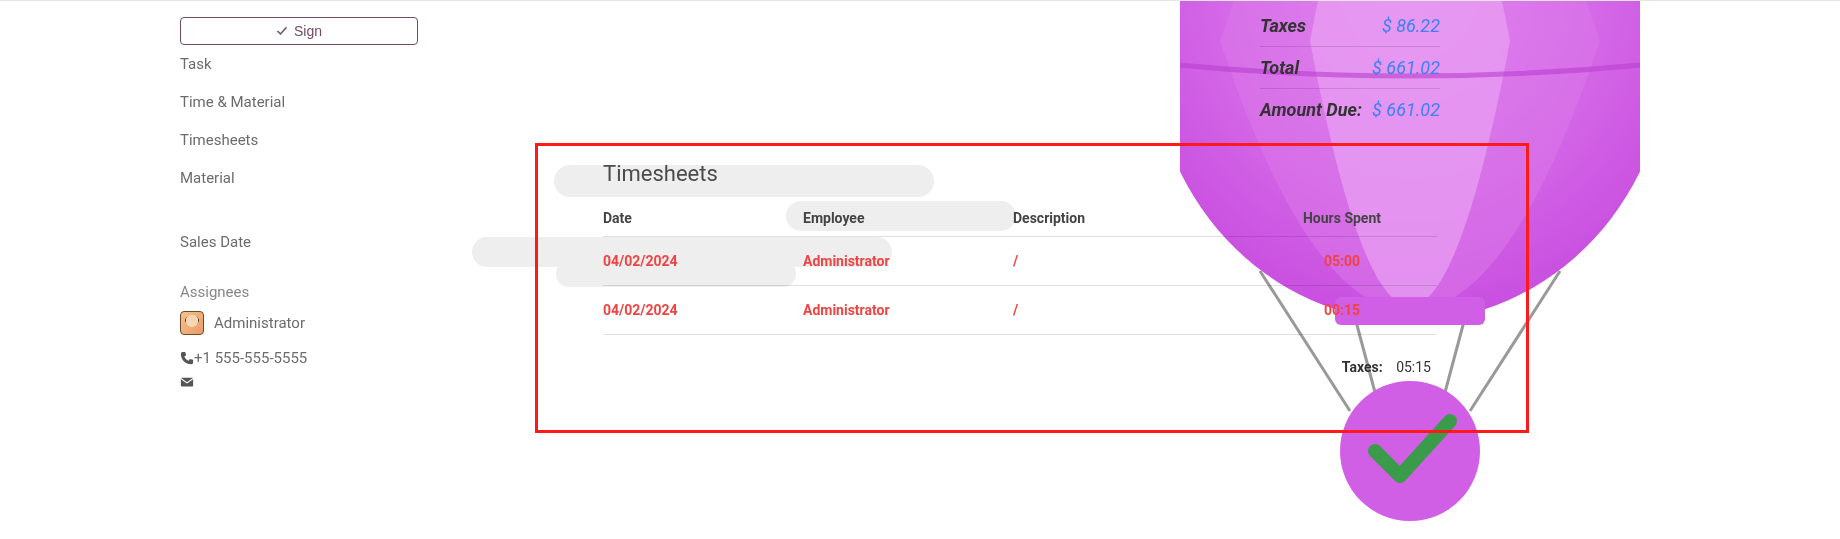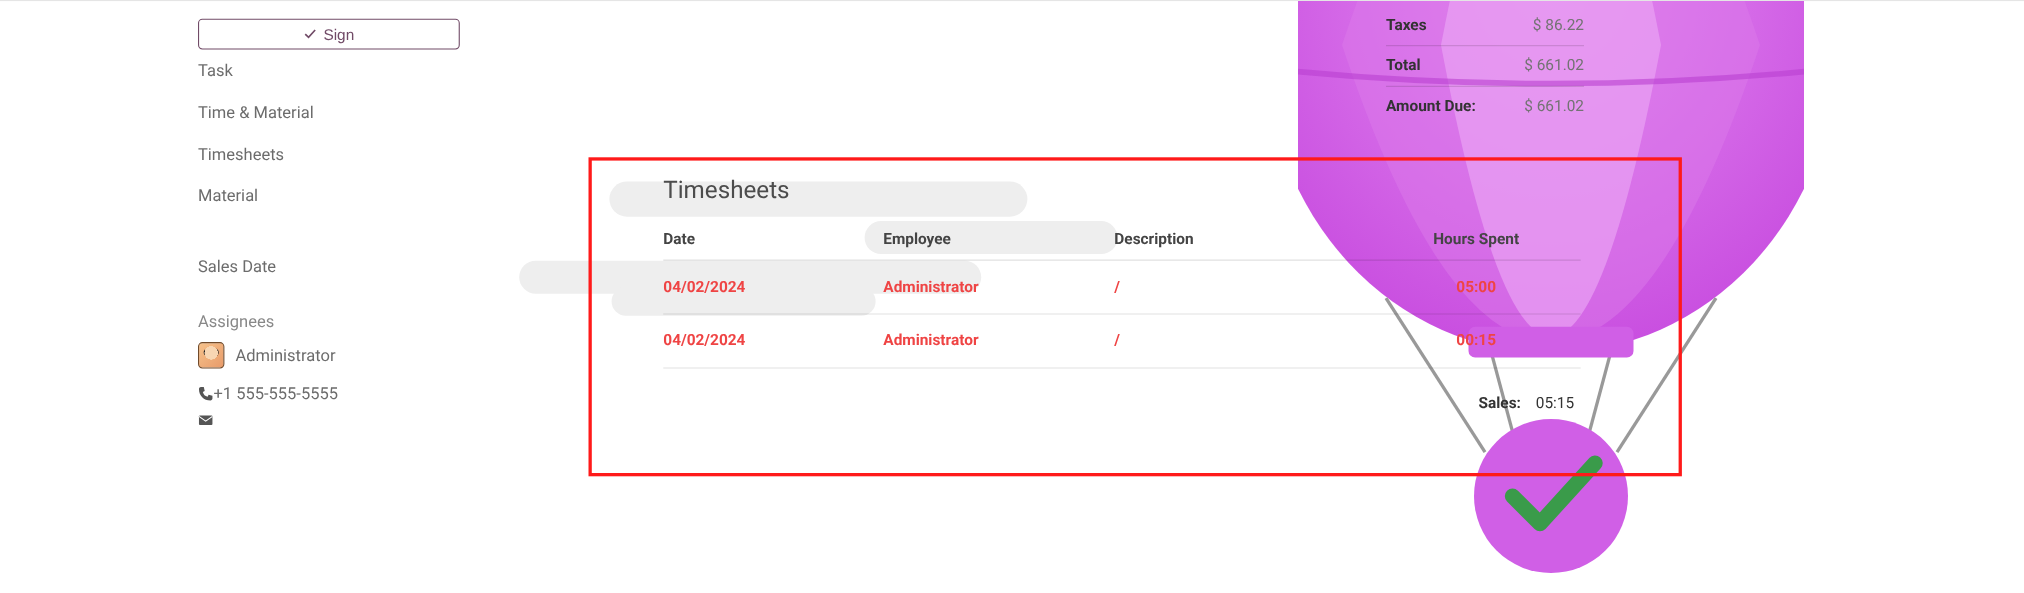--- a/index.html
+++ b/index.html
@@ -86,25 +86,26 @@
     top: 4px;
     right: 400px;
     width: 180px;
   }
   .summary-row {
     display: flex;
     justify-content: space-between;
     align-items: center;
     padding: 10px 0;
     border-bottom: 1px solid rgba(0,0,0,0.12);
-    font-size: 14px;
+    font-size: 18px;
+    font-style: italic;
   }
   .summary-row:last-child { border-bottom: none; }
   .summary-label { font-weight: 700; color:#333; }
-  .summary-val { color: #737373; }
+  .summary-val { color: #3b82f6; }
 
   
   .redbox {
     position: absolute;
     left: 535px;
     top: 142px;
     width: 994px;
     height: 290px;
     border: 3px solid #ff1a1a;
   }
@@ -266,17 +267,17 @@
       <div>/</div>
       <div class="ts-hours">05:00</div>
     </div>
     <div class="ts-row">
       <div>04/02/2024</div>
       <div>Administrator</div>
       <div>/</div>
       <div class="ts-hours">00:15</div>
     </div>
     <div class="ts-total">
-      <strong>Sales:</strong>
+      <strong>Taxes:</strong>
       <span>05:15</span>
     </div>
   </div>
 </div>
 
 </body></html>

